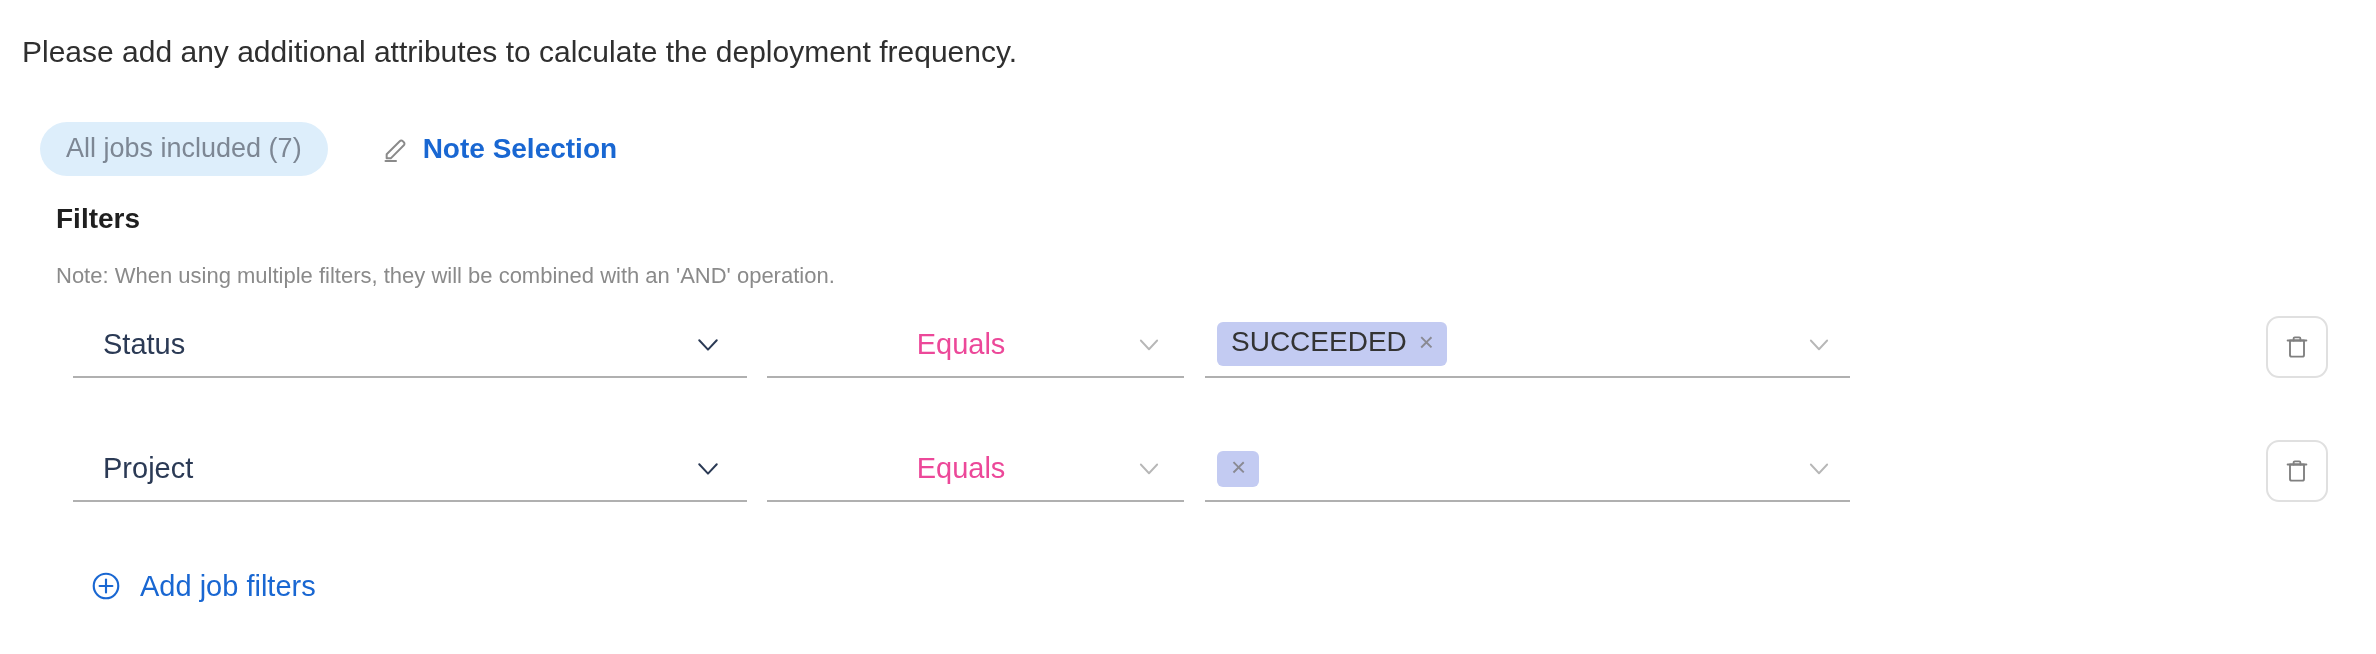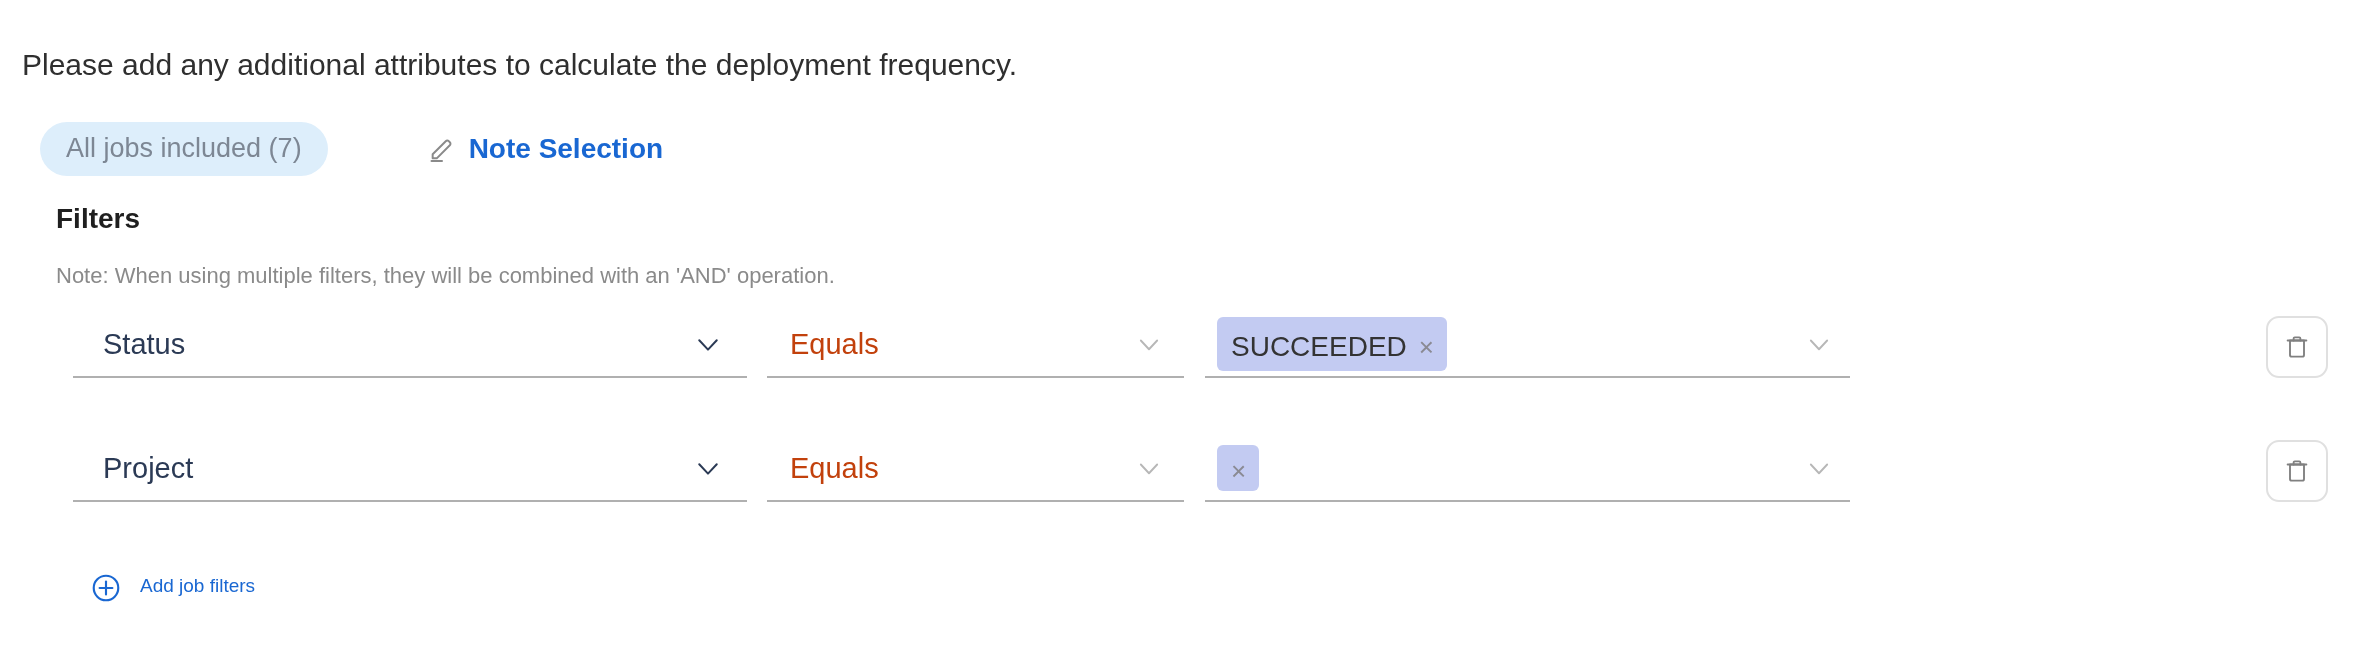--- a/index.html
+++ b/index.html
@@ -20,35 +20,35 @@
     position: relative;
     width: 2376px;
     height: 654px;
     box-sizing: border-box;
   }
 
   
   .intro {
     position: absolute;
     left: 22px;
-    top: 46px;
+    top: 33px;
     font-size: 30px;
     line-height: 38px;
     color: #2f2f2f;
     white-space: nowrap;
   }
 
   
   .selection-row {
     position: absolute;
     left: 40px;
     top: 122px;
     display: flex;
     align-items: center;
-    gap: 100px;
+    gap: 54px;
   }
   .jobs-badge {
     background: #ddeefb;
     color: #7d8794;
     border-radius: 28px;
     padding: 10px 26px 12px 26px;
     font-size: 27px;
     line-height: 32px;
     white-space: nowrap;
   }
@@ -137,37 +137,37 @@
     padding: 0 22px 0 30px;
   }
   .field-attribute .field-text { color: #2b3a55; }
 
   
   .field-operator {
     left: 767px;
     width: 417px;
     padding: 0 18px 0 23px;
   }
-  .field-operator .field-text { color: #c2410c; }
+  .field-operator .field-text { color: #ec4899; text-align: center; }
 
   
   .field-value {
     left: 1205px;
     width: 645px;
     padding: 0 14px 0 12px;
   }
 
   .chip {
     display: inline-flex;
     align-items: center;
     gap: 12px;
     background: #c3cbf2;
     color: #333333;
     border-radius: 6px;
-    padding: 13px 13px 7px 14px;
+    padding: 3px 13px 7px 14px;
     font-size: 28px;
     line-height: 34px;
     white-space: nowrap;
   }
   .chip-remove {
     color: #8a8a93;
     font-size: 26px;
     line-height: 26px;
     cursor: pointer;
   }
@@ -189,24 +189,24 @@
     cursor: pointer;
     padding: 0;
   }
 
   
   .add-filters {
     position: absolute;
     left: 90px;
     top: 568px;
     display: flex;
-    align-items: flex-end;
+    align-items: center;
     gap: 18px;
     color: #1967d2;
-    font-size: 19px;
+    font-size: 29px;
     line-height: 36px;
     cursor: pointer;
     white-space: nowrap;
   }
   .plus-icon {
     display: inline-flex;
     width: 32px;
     height: 32px;
     align-items: center;
     justify-content: center;

